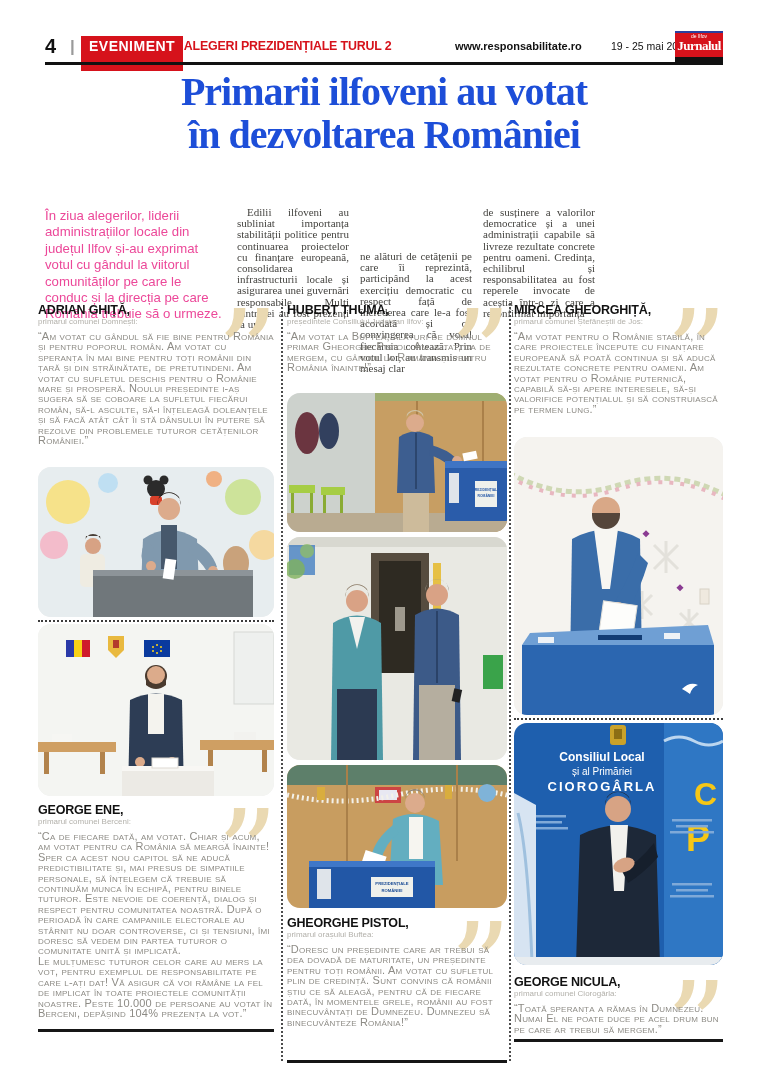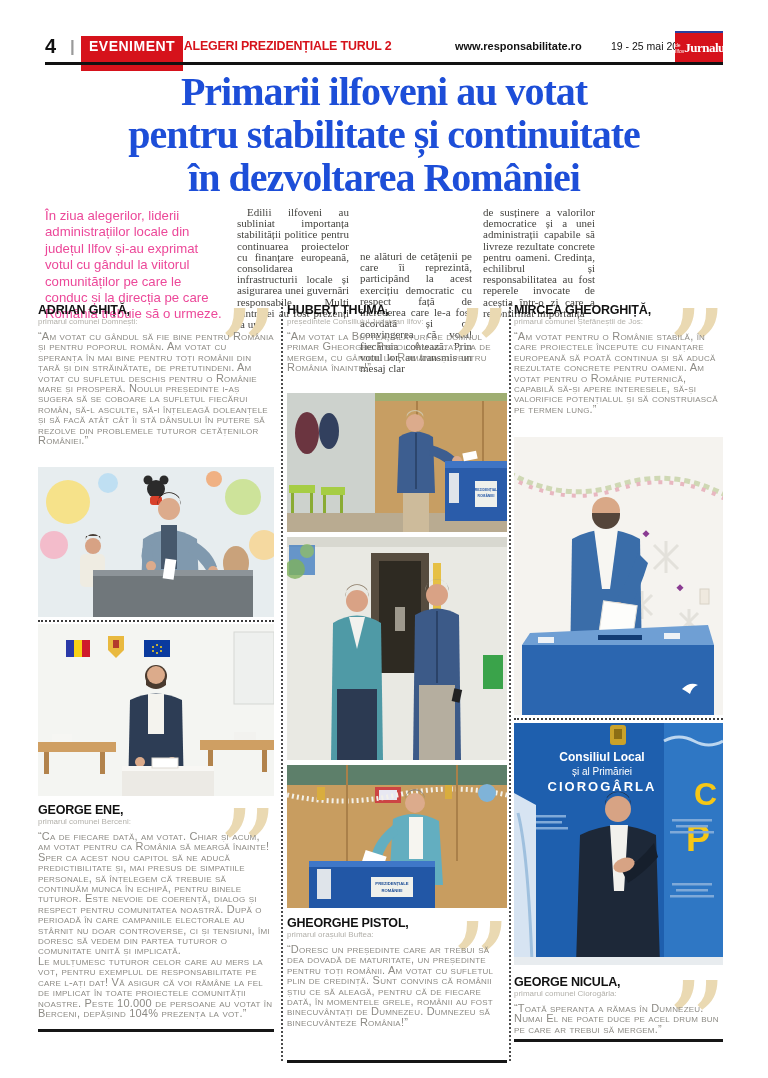--- a/index.html
+++ b/index.html
@@ -10,21 +10,21 @@
   .hdr{position:absolute;left:45px;top:34px;width:678px;height:26px;}
   .pageno{position:absolute;left:0;top:1px;font-size:20px;font-weight:bold;color:#111;}
   .hdr-sep{position:absolute;left:25px;top:3px;font-size:17px;color:#9a9a9a;font-weight:bold;}
   .section-box{position:absolute;left:36px;top:2px;background:#d6121b;color:#fff;
                font-weight:bold;font-size:14px;letter-spacing:.5px;padding:2px 8px 17px;}
   .section-sub{position:absolute;left:132px;top:4px;color:#d6121b;font-weight:bold;
                font-size:13.5px;letter-spacing:-.2px;transform:scaleX(.92);transform-origin:left;}
   .website{position:absolute;left:410px;top:6px;font-size:11px;font-weight:bold;color:#111;}
   .daterange{position:absolute;left:566px;top:6px;font-size:10.5px;color:#111;}
   .logo{position:absolute;right:0;top:-3px;width:48px;height:29px;background:#d6121b;
-        border-top:2px solid #2a3f9e;display:flex;flex-direction:row;align-items:center;}
+        border-top:2px solid #2a3f9e;display:flex;flex-direction:column;align-items:center;}
   .logo-top{font-size:5px;color:#fff;line-height:6px;}
   .logo-main{font-family:"Liberation Serif",serif;font-weight:bold;font-size:13px;
              color:#fff;line-height:14px;letter-spacing:-.5px;}
   .logo-bar{width:100%;height:5px;background:#111;margin-top:auto;}
   .hdr-rule{position:absolute;left:45px;top:62px;width:678px;height:3px;background:#111;}
 
   
   .headline{position:absolute;left:45px;top:70px;width:678px;text-align:center;
             font-family:"Liberation Serif",serif;font-weight:bold;font-size:40px;
             line-height:43px;color:#1d4ed8;letter-spacing:-1px;}
@@ -46,21 +46,21 @@
   .vd1{left:281px;} .vd2{left:509px;}
 
   .pname{position:absolute;left:0;font-size:12.5px;font-weight:bold;color:#111;
          letter-spacing:-.2px;z-index:2;}
   .prole{position:absolute;left:0;font-size:8px;color:#b3b1ab;z-index:2;}
   .qwrap{position:absolute;left:0;right:0;}
   .qtext{position:relative;z-index:1;font-variant:small-caps;font-size:11px;
          line-height:10.4px;letter-spacing:.2px;color:#8d8b85;white-space:pre-line;}
   .bigq{position:absolute;right:-4px;top:-26px;z-index:0;font-family:"DejaVu Serif",serif;
         font-size:120px;line-height:100px;color:#ead9b2;pointer-events:none;}
-  .photo{position:absolute;left:0;right:0;overflow:hidden;background:#eee;}
+  .photo{position:absolute;left:0;right:0;overflow:hidden;background:#eee;border-radius:13px;}
   .photo svg{display:block;width:100%;height:100%;}
   .dotsep{position:absolute;left:0;right:0;height:0;border-top:2px dotted #3c3c3c;}
   .endrule{position:absolute;left:0;right:0;height:3px;background:#161616;}
 </style>
 </head>
 <body>
 
 <div class="page">
 
   <div class="hdr">
@@ -73,21 +73,20 @@
     <span class="logo">
       <span class="logo-top">de Ilfov</span>
       <span class="logo-main">Jurnalul</span>
       <span class="logo-bar"></span>
     </span>
   </div>
   <div class="hdr-rule"></div>
 
   <div class="headline">
     <div>Primarii ilfoveni au votat</div>
-    <div>pentru stabilitate și continuitate</div>
     <div>în dezvoltarea României</div>
   </div>
 
   <div class="lead">În ziua alegerilor, liderii administrațiilor locale din județul Ilfov și-au exprimat votul cu gândul la viitorul comunităților pe care le conduc și la direcția pe care România trebuie să o urmeze.</div>
   <div class="icol ic1 first">Edilii ilfoveni au subliniat importanța stabilității politice pentru continuarea proiectelor cu finanțare europeană, consolidarea infrastructurii locale și asigurarea unei guvernări responsabile. Mulți dintre ei au fost prezenți la ur-</div>
   <div class="icol ic2">ne alături de cetățenii pe care îi reprezintă, participând la acest exercițiu democratic cu respect față de încrederea care le-a fost acordată și cu convingerea că votul fiecăruia contează. Prin votul lor, au transmis un mesaj clar</div>
   <div class="icol ic3">de susținere a valorilor democratice și a unei administrații capabile să livreze rezultate concrete pentru oameni. Credința, echilibrul și responsabilitatea au fost reperele invocate de aceștia într-o zi care a reconfirmat importanța</div>
 
   <div class="vdots vd1"></div>
   <div class="vdots vd2"></div>

